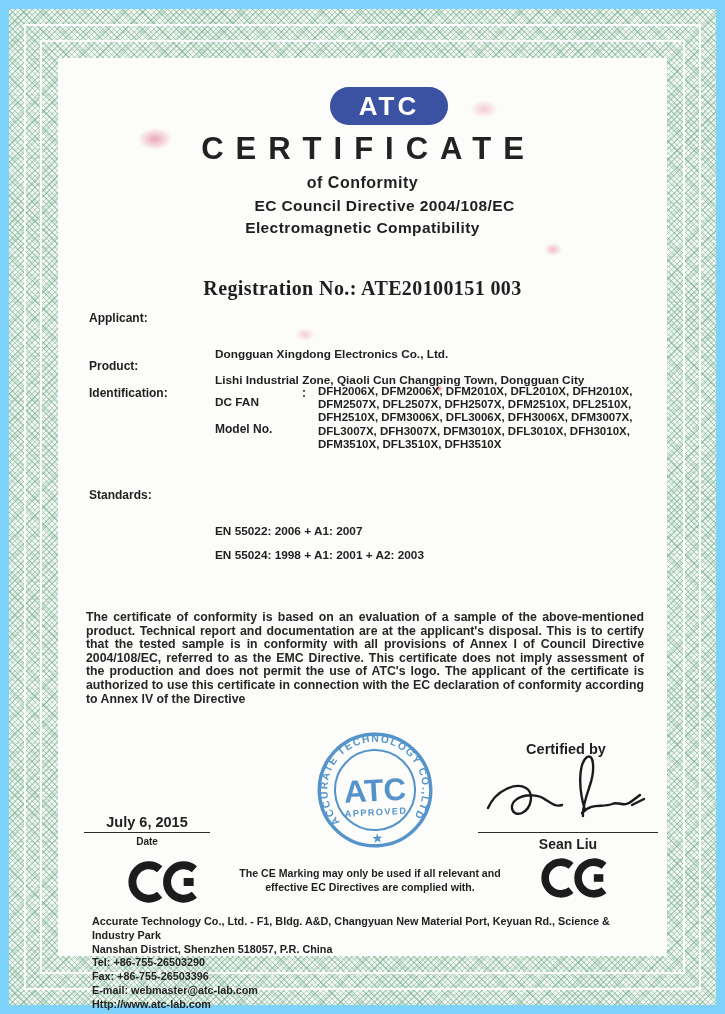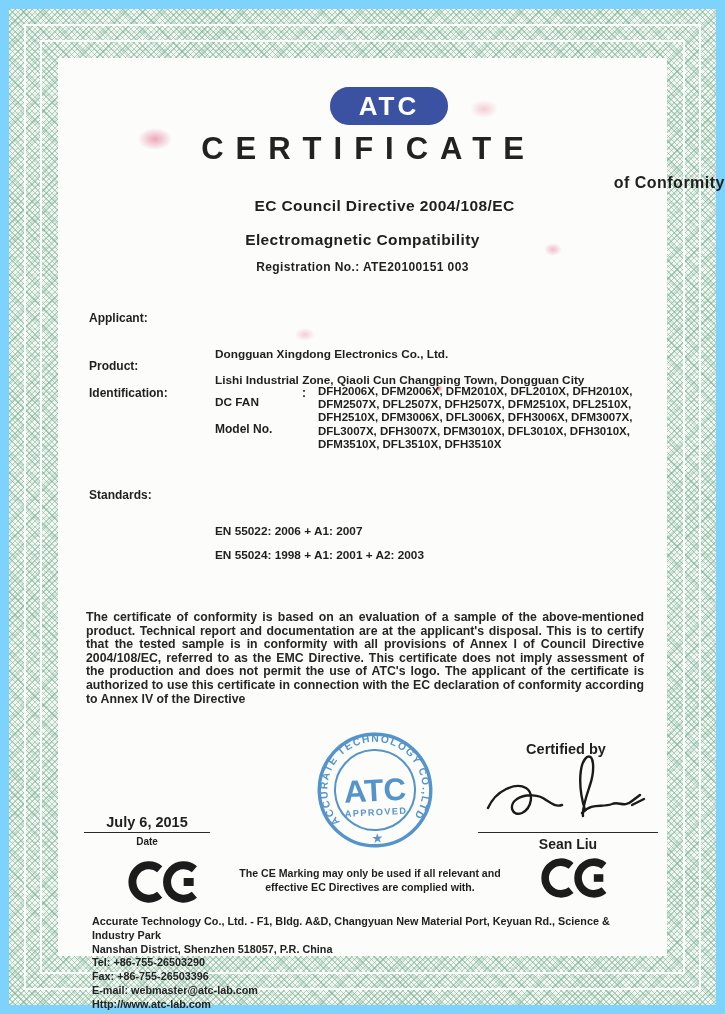--- a/index.html
+++ b/index.html
@@ -28,24 +28,24 @@
   .center{left:0; right:0; text-align:center;}
   .b{font-weight:700;}
   .logo-pill{
     left:330; left:330px; top:87px; width:118px; height:38px;
     background:#3b51a2; border-radius:19px;
     display:flex; align-items:center; justify-content:center;
     color:#ffffff; font-weight:800; font-size:26px; letter-spacing:3px;
     box-shadow:0 0 0 1px rgba(59,81,162,.35) inset;
   }
   .cert-title{top:131px; font-size:31px; font-weight:700; letter-spacing:12px; text-indent:12px; color:#222;}
-  .sub1{top:174px; font-size:16px; font-weight:700; letter-spacing:.5px;text-align:right;}
+  .sub1{top:174px; font-size:16px; font-weight:700; letter-spacing:.5px;}
   .sub2{top:197px; font-size:15.5px; font-weight:700; letter-spacing:.4px;margin-left:44px;}
-  .sub3{top:219px; font-size:15.5px; font-weight:700; letter-spacing:.4px;margin-top:12px;}
-  .registration{top:260px; font-size:12px; font-weight:700; letter-spacing:.4px;}
+  .sub3{top:219px; font-size:15.5px; font-weight:700; letter-spacing:.4px;}
+  .registration{top:277px; font-size:20px; font-weight:700; letter-spacing:.4px;font-family:Liberation Serif, serif;}
   .lbl{left:89px; font-size:12px; font-weight:700;}
   .val{left:215px; font-size:11.8px; font-weight:700;margin-top:36px;}
   .model-lines{left:318px; top:385px; width:310px; font-size:11.5px; font-weight:700; line-height:13.2px; white-space:nowrap;}
   .para{
     left:86px; top:611px; width:558px;
     font-size:12.3px; font-weight:700; line-height:13.6px;
     text-align:justify; color:#262626;
   }
   .stamp-wrap{left:299px; top:714px; width:152px; height:152px; transform:rotate(-3deg); opacity:.88;}
   .certified-by{left:476px; top:741px; width:180px; text-align:center; font-size:14.5px; font-weight:700;}

